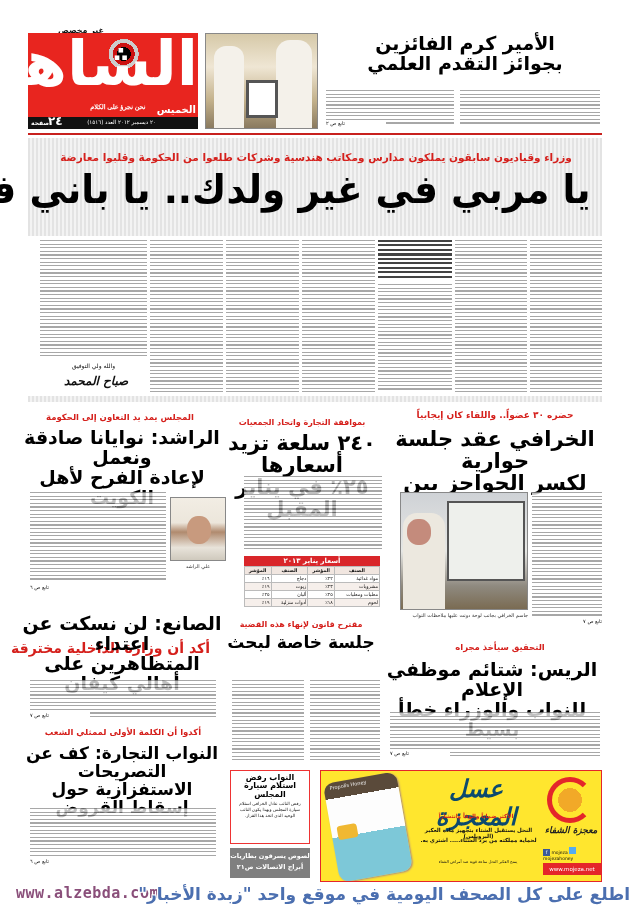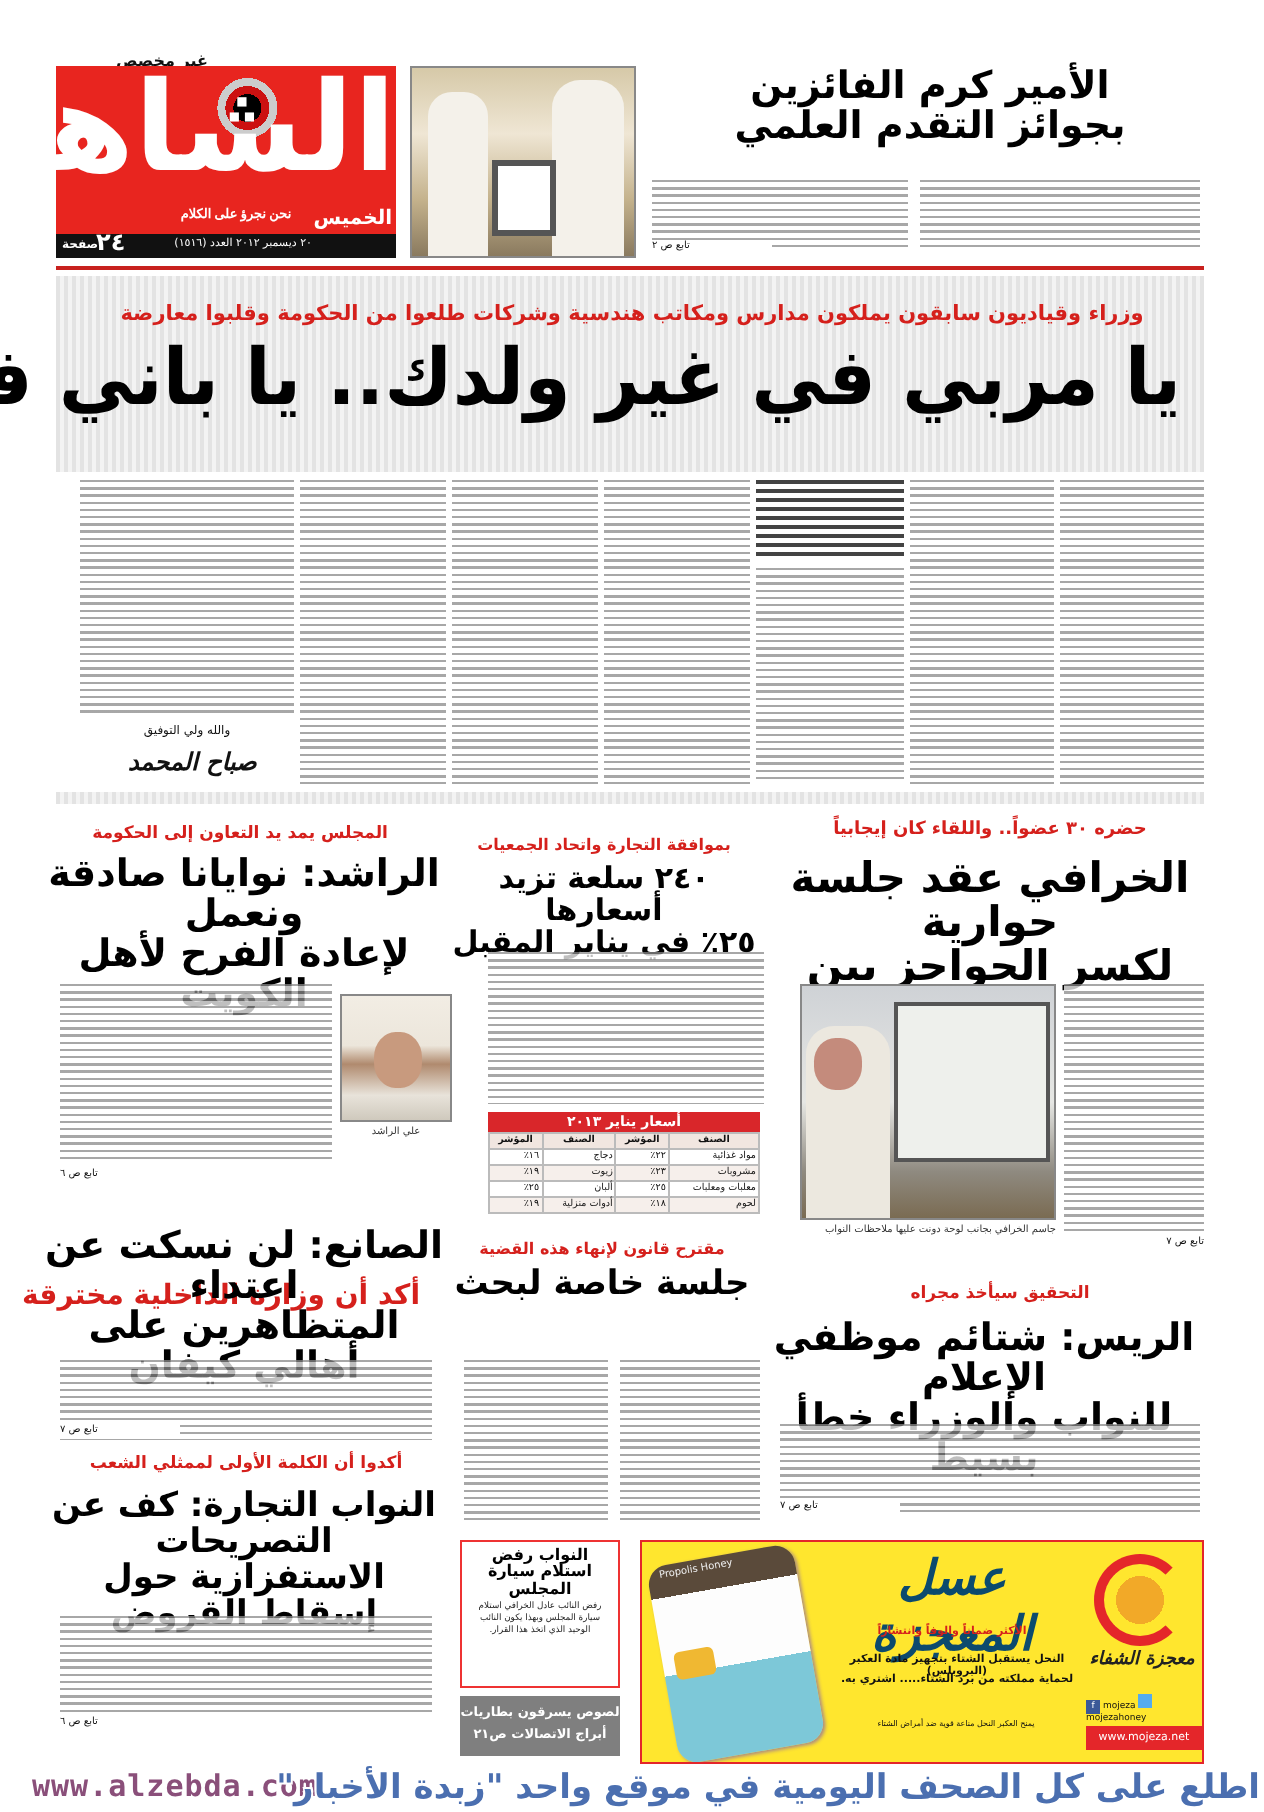--- a/index.html
+++ b/index.html
@@ -77,21 +77,21 @@
 <div class="abs filler" style="left:532px; top:492px; width:70px; height:124px;"></div>
 <div class="abs photo" style="left:400px; top:492px; width:128px; height:118px; background:linear-gradient(180deg,#cfd2d6 0%,#e6e7e4 50%,#8f8a80 80%,#7a6b52 100%);">
   <div class="abs" style="left:2px; top:20px; width:42px; height:96px; background:#ece8df; border-radius:14px 14px 0 0;"></div>
   <div class="abs" style="left:6px; top:26px; width:24px; height:26px; background:#c48b7c; border-radius:45%;"></div>
   <div class="abs" style="left:46px; top:8px; width:78px; height:80px; background:#eef0ec; border:2px solid #555;"></div>
 </div>
 <div class="abs caption txt" style="left:400px; top:612px; width:128px; text-align:right;">جاسم الخرافي بجانب لوحة دونت عليها ملاحظات النواب</div>
 <div class="abs txt" style="left:532px; top:618px; width:70px; font-size:5px;">تابع ص ٧</div>
 
 <div class="abs kicker txt" style="left:222px; top:418px; width:160px; font-size:8px;">بموافقة التجارة واتحاد الجمعيات</div>
-<div class="abs head" style="left:222px; top:432px; width:160px; font-size:15px;">
+<div class="abs head" style="left:222px; top:432px; width:160px; font-size:21px;">
   <div>٢٤٠ سلعة تزيد أسعارها</div>
   <div>٢٥٪ في يناير المقبل</div>
 </div>
 <div class="abs filler" style="left:244px; top:476px; width:138px; height:76px;"></div>
 
 <div class="abs" style="left:244px; top:556px; width:136px; height:56px;">
   <div class="txt" style="background:#d9262a; color:#fff; font-size:7px; font-weight:bold; text-align:center; height:10px; line-height:10px;">أسعار يناير ٢٠١٣</div>
   <table style="width:100%; font-size:4.8px; direction:rtl;">
     <tbody>
         <tr style="background:#f1e6e0;">

